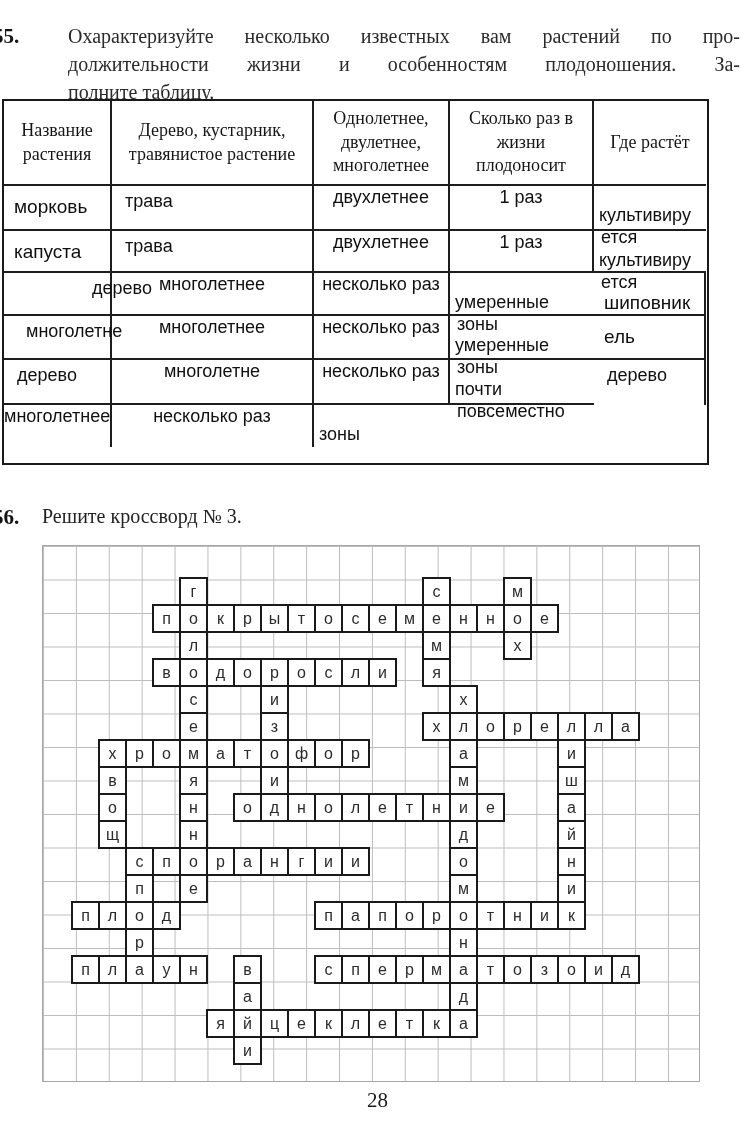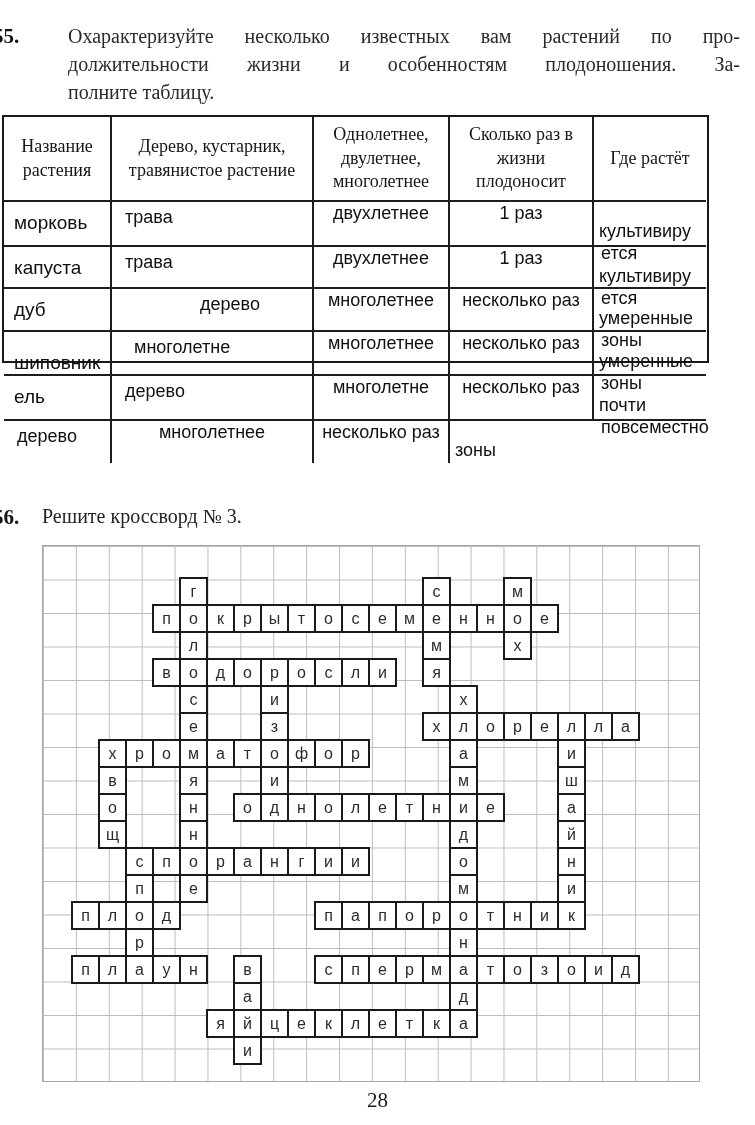--- a/index.html
+++ b/index.html
@@ -6,21 +6,21 @@
   body{position:relative;width:755px;height:1125px;overflow:hidden;
        font-family:"Liberation Serif",serif;color:#1b1b1b;}
 
   
   .task-num{position:absolute;left:-7px;font-weight:bold;font-size:21px;color:#141414;}
   .task55-text{position:absolute;left:40px;top:22px;width:672px;font-size:20px;line-height:28px;color:#2a2a2a;margin-left:28px;}
   .task55-text .jline{text-align:justify;text-align-last:justify;}
   .task56-title{position:absolute;left:42px;top:505px;font-size:20px;color:#222;}
 
   
-  .tbl{position:absolute;left:2px;top:115px;width:707px;height:248px;
+  .tbl{position:absolute;left:2px;top:99px;width:707px;height:366px;
        display:grid;grid-template-columns:108px 202px 136px 144px 112px;
        grid-template-rows:85px 45px 42px 43px 44px 45px 42px;
        border:2.5px solid #191919;box-sizing:border-box;background:#fff;}
   .tbl>div{border-right:2px solid #1d1d1d;border-bottom:2px solid #1d1d1d;
            box-sizing:border-box;overflow:visible;}
   .tbl>div.lastc{border-right:none;}
   .tbl>div.lastr{border-bottom:none;}
   .th{font-size:18px;line-height:1.32;text-align:center;color:#161616;
       display:flex;align-items:center;justify-content:center;padding:2px 3px;}
   .hand{font-family:"Liberation Sans",sans-serif;color:#101010;font-size:18px;}
@@ -78,21 +78,20 @@
 
   <div class="hand c-name">капуста</div>
   <div class="hand c-form">трава</div>
   <div class="hand c-age">двухлетнее</div>
   <div class="hand c-times">1 раз</div>
   <div class="hand c-where lastc">
       <span>культивиру</span>
       <span class="l2">ется</span>
     </div>
 
-  <div class="hand c-name">дуб</div>
   <div class="hand c-form ind">дерево</div>
   <div class="hand c-age">многолетнее</div>
   <div class="hand c-times">несколько раз</div>
   <div class="hand c-where lastc">
       <span>умеренные</span>
       <span class="l2">зоны</span>
     </div>
 
   <div class="hand c-name low">шиповник</div>
   <div class="hand c-form ind2">многолетне</div>

